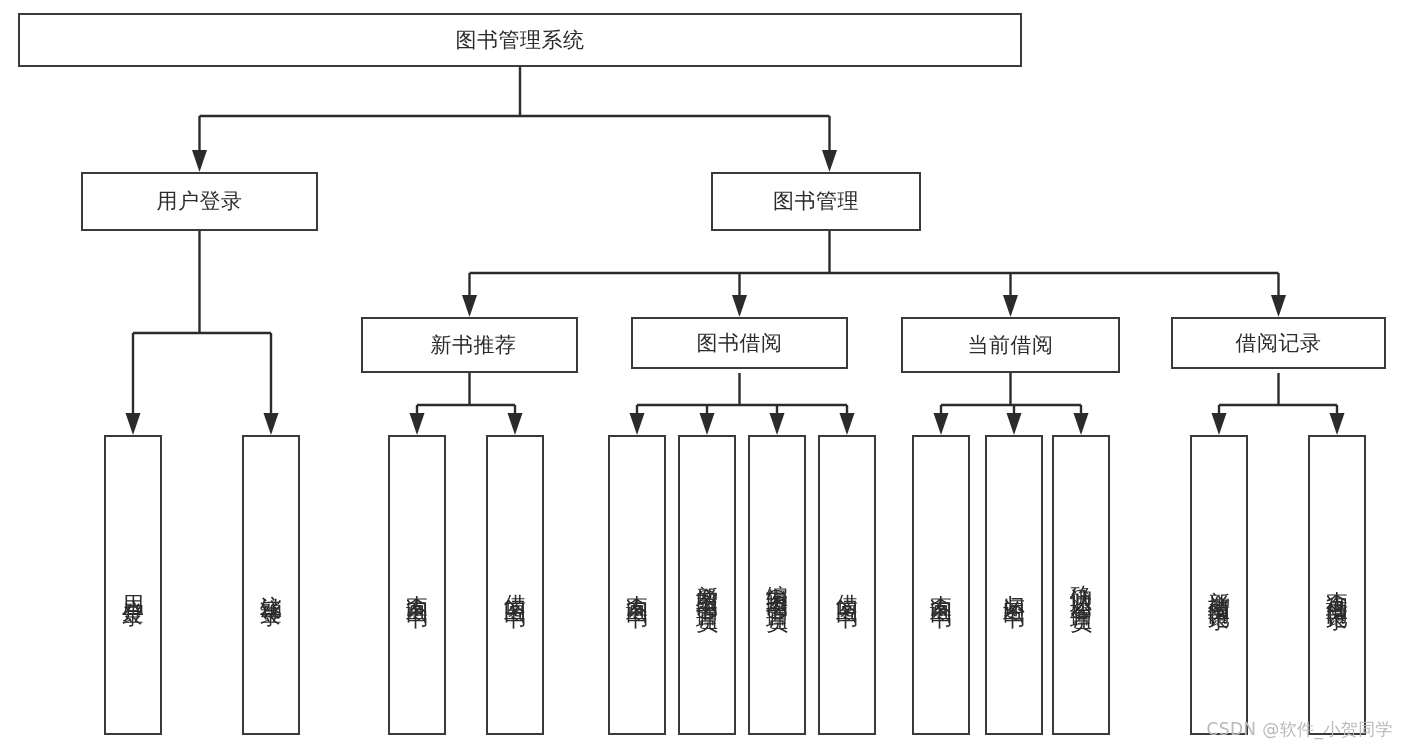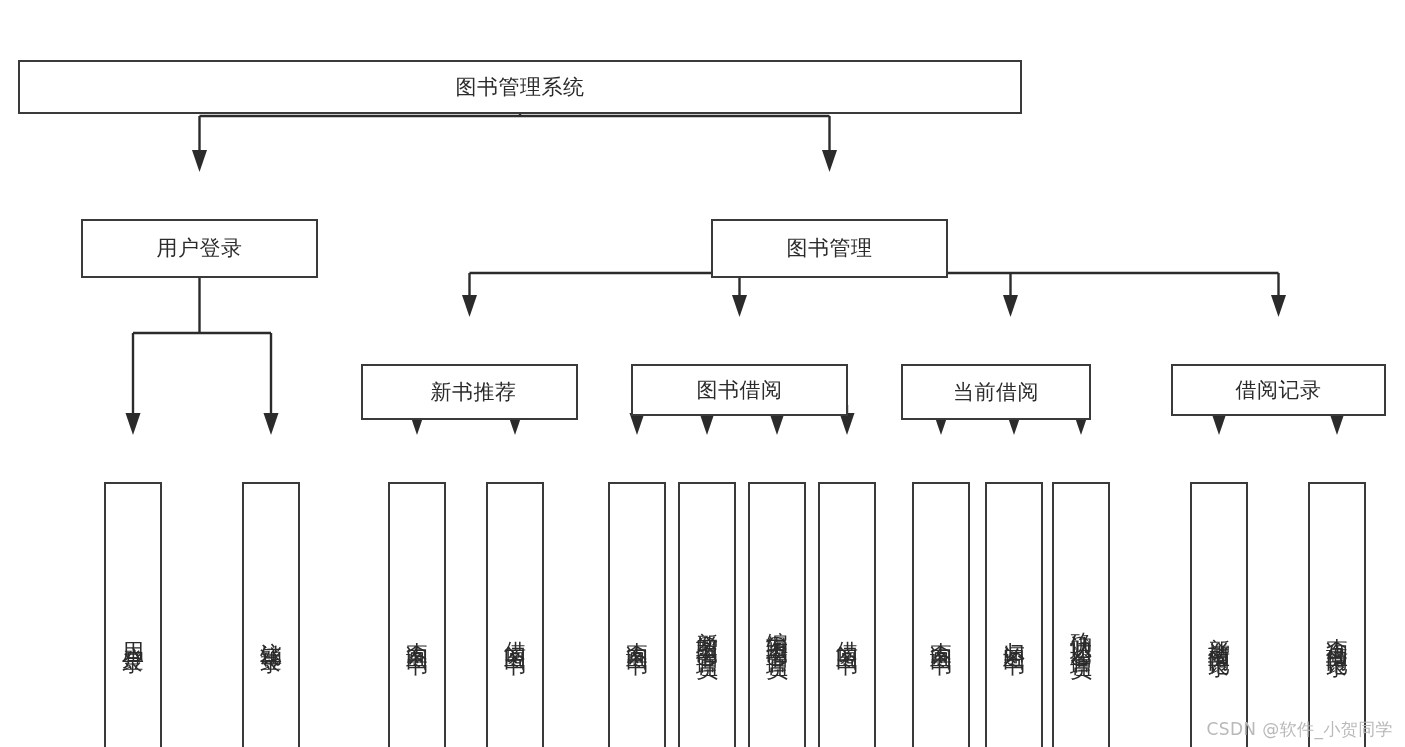--- a/index.html
+++ b/index.html
@@ -25,21 +25,20 @@
   }
   .node {
     position: absolute;
     box-sizing: border-box;
     background: #ffffff;
     border: 2px solid #3a3a3a;
     display: flex;
     align-items: center;
     justify-content: center;
     overflow: hidden;
-    margin-top: 47px;
   }
   .node-label {
     color: #2b2b2b;
     line-height: 1.18;
     text-align: center;
     white-space: pre;
   }
   .node.horiz .node-label {
     font-size: 21px;
     letter-spacing: 0.5px;
@@ -122,30 +121,30 @@
       <line x1="1337" y1="405" x2="1337" y2="417" stroke="#2b2b2b" stroke-width="2.4"></line>
       <polygon points="1329.5,413 1344.5,413 1337,435" fill="#2b2b2b"></polygon>
     </svg>
   <div id="nodes">
       <div class="node horiz" style="left: 18px; top: 13px; width: 1004px; height: 54px; border-color: rgb(58, 58, 58); background: rgb(255, 255, 255);">
         <div class="node-label" style="color: rgb(43, 43, 43);">图书管理系统</div>
       </div>
       <div class="node horiz" style="left: 81px; top: 172px; width: 237px; height: 59px; border-color: rgb(58, 58, 58); background: rgb(255, 255, 255);">
         <div class="node-label" style="color: rgb(43, 43, 43);">用户登录</div>
       </div>
-      <div class="node horiz" style="left: 711px; top: 172px; width: 237px; height: 59px; border-color: rgb(58, 58, 58); background: rgb(255, 255, 255);">
+      <div class="node horiz" style="left: 711px; top: 172px; width: 210px; height: 59px; border-color: rgb(58, 58, 58); background: rgb(255, 255, 255);">
         <div class="node-label" style="color: rgb(43, 43, 43);">图书管理</div>
       </div>
       <div class="node horiz" style="left: 361px; top: 317px; width: 217px; height: 56px; border-color: rgb(58, 58, 58); background: rgb(255, 255, 255); padding-left: 8px;">
         <div class="node-label" style="color: rgb(43, 43, 43);">新书推荐</div>
       </div>
       <div class="node horiz" style="left: 631px; top: 317px; width: 217px; height: 52px; border-color: rgb(58, 58, 58); background: rgb(255, 255, 255);">
         <div class="node-label" style="color: rgb(43, 43, 43);">图书借阅</div>
       </div>
-      <div class="node horiz" style="left: 901px; top: 317px; width: 190px; height: 56px; border-color: rgb(58, 58, 58); background: rgb(255, 255, 255);">
+      <div class="node horiz" style="left: 901px; top: 317px; width: 219px; height: 56px; border-color: rgb(58, 58, 58); background: rgb(255, 255, 255);">
         <div class="node-label" style="color: rgb(43, 43, 43);">当前借阅</div>
       </div>
       <div class="node horiz" style="left: 1171px; top: 317px; width: 215px; height: 52px; border-color: rgb(58, 58, 58); background: rgb(255, 255, 255);">
         <div class="node-label" style="color: rgb(43, 43, 43);">借阅记录</div>
       </div>
       <div class="node vert" style="left: 104px; top: 435px; width: 58px; height: 300px; border-color: rgb(58, 58, 58); background: rgb(255, 255, 255);">
         <div class="node-label" style="color: rgb(43, 43, 43);">用户登录</div>
       </div>
       <div class="node vert" style="left: 242px; top: 435px; width: 58px; height: 300px; border-color: rgb(58, 58, 58); background: rgb(255, 255, 255);">
         <div class="node-label" style="color: rgb(43, 43, 43);">注销登录</div>

